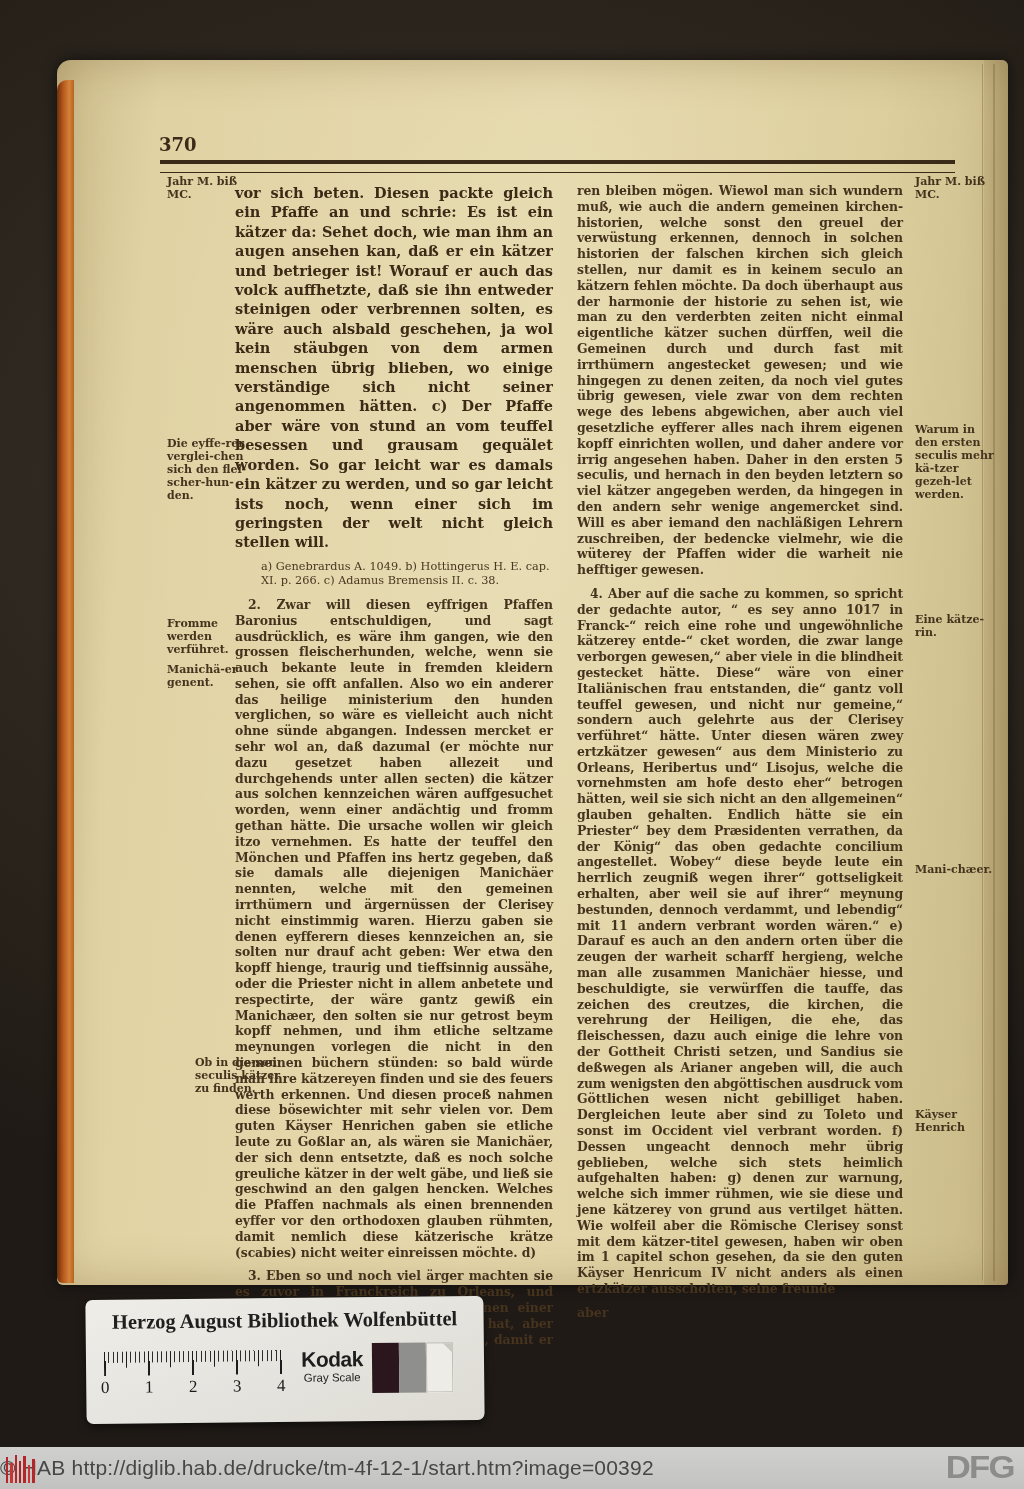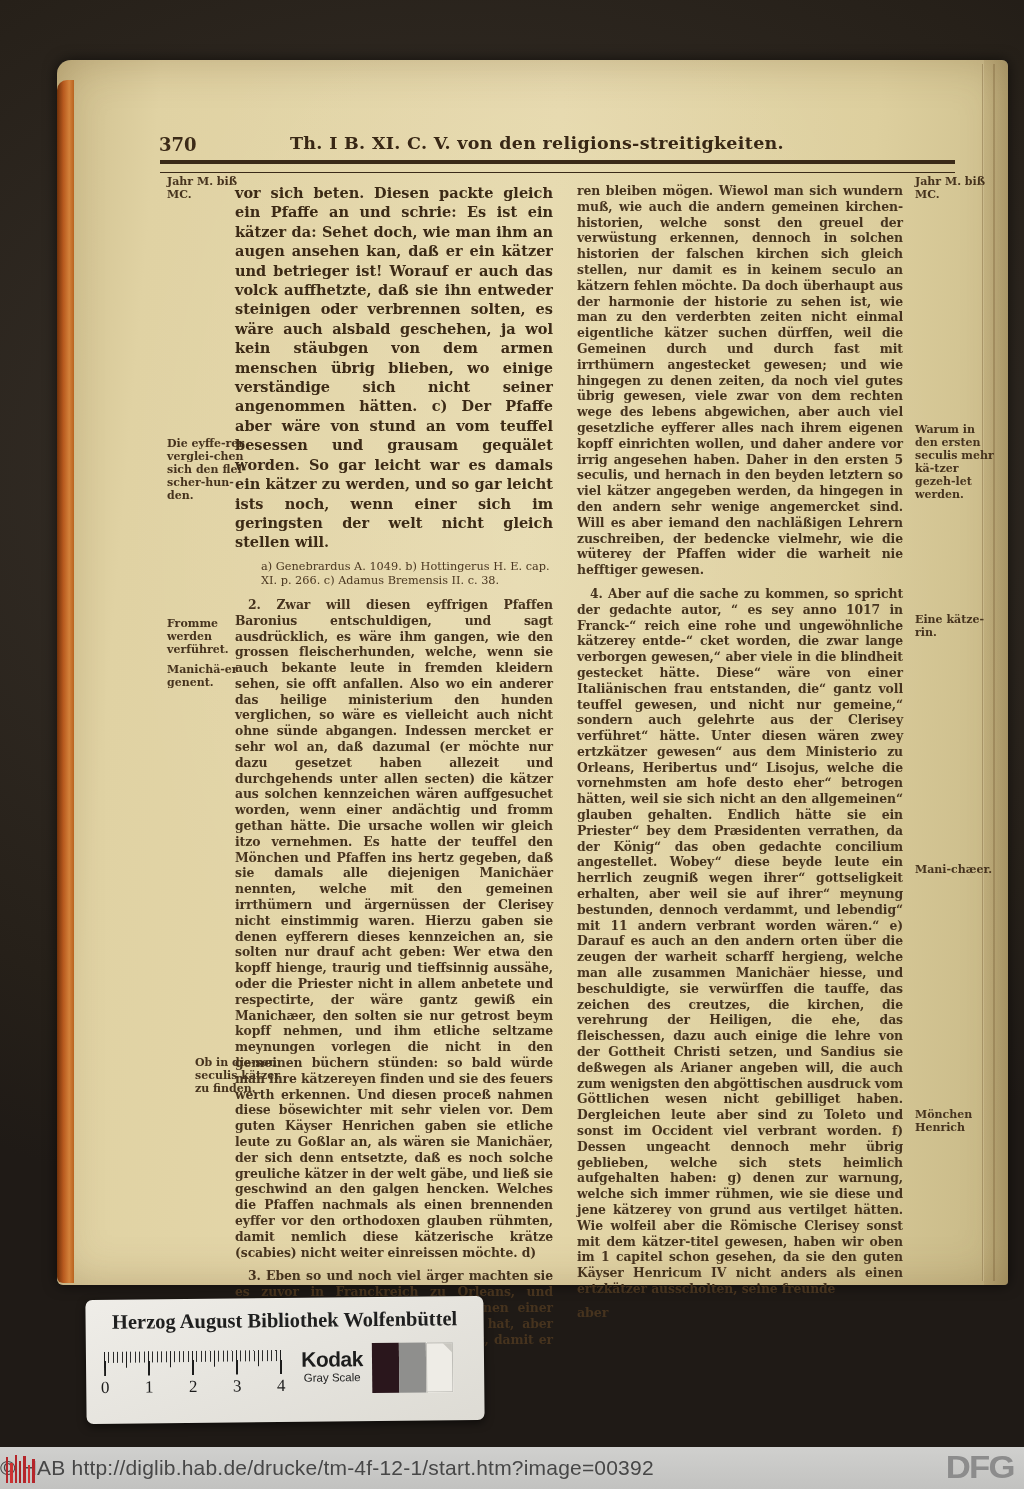--- a/index.html
+++ b/index.html
@@ -92,21 +92,20 @@
 
 <div class="stage">
 
   <div class="page">
     <div class="fore-edge"></div>
     <div class="fold-shade"></div>
     <div class="fold-line fold-1"></div>
     <div class="fold-line fold-2"></div>
 
     <span class="pagenum">370</span>
-    <div class="running-title">Th. I B. XI. C. V. von den religions-streitigkeiten.</div>
     <div class="header-rule"></div>
 
     <div class="mnotes-left">
       <div class="mnote ln1">Jahr M. biß MC.</div>
       <div class="mnote ln2">Die eyffe-rer verglei-chen sich den flei-scher-hun-den.</div>
       <div class="mnote ln3">Fromme werden verführet.</div>
       <div class="mnote ln4">Manichä-er genent.</div>
       <div class="mnote ln5">Ob in die-sen seculis kätzer zu finden.</div>
     </div>
 
@@ -121,21 +120,21 @@
       <p class="body-text">ren bleiben mögen. Wiewol man sich wundern muß, wie auch die andern gemeinen kirchen-historien, welche sonst den greuel der verwüstung erkennen, dennoch in solchen historien der falschen kirchen sich gleich stellen, nur damit es in keinem seculo an kätzern fehlen möchte. Da doch überhaupt aus der harmonie der historie zu sehen ist, wie man zu den verderbten zeiten nicht einmal eigentliche kätzer suchen dürffen, weil die Gemeinen durch und durch fast mit irrthümern angestecket gewesen; und wie hingegen zu denen zeiten, da noch viel gutes übrig gewesen, viele zwar von dem rechten wege des lebens abgewichen, aber auch viel gesetzliche eyfferer alles nach ihrem eigenen kopff einrichten wollen, und daher andere vor irrig angesehen haben. Daher in den ersten 5 seculis, und hernach in den beyden letztern so viel kätzer angegeben werden, da hingegen in den andern sehr wenige angemercket sind. Will es aber iemand den nachläßigen Lehrern zuschreiben, der bedencke vielmehr, wie die wüterey der Pfaffen wider die warheit nie hefftiger gewesen.</p>
       <p class="body-text indent">4. Aber auf die sache zu kommen, so spricht der gedachte autor, “ es sey anno 1017 in Franck-“ reich eine rohe und ungewöhnliche kätzerey entde-“ cket worden, die zwar lange verborgen gewesen,“ aber viele in die blindheit gestecket hätte. Diese“ wäre von einer Italiänischen frau entstanden, die“ gantz voll teuffel gewesen, und nicht nur gemeine,“ sondern auch gelehrte aus der Clerisey verführet“ hätte. Unter diesen wären zwey ertzkätzer gewesen“ aus dem Ministerio zu Orleans, Heribertus und“ Lisojus, welche die vornehmsten am hofe desto eher“ betrogen hätten, weil sie sich nicht an den allgemeinen“ glauben gehalten. Endlich hätte sie ein Priester“ bey dem Præsidenten verrathen, da der König“ das oben gedachte concilium angestellet. Wobey“ diese beyde leute ein herrlich zeugniß wegen ihrer“ gottseligkeit erhalten, aber weil sie auf ihrer“ meynung bestunden, dennoch verdammt, und lebendig“ mit 11 andern verbrant worden wären.“ e) Darauf es auch an den andern orten über die zeugen der warheit scharff hergieng, welche man alle zusammen Manichäer hiesse, und beschuldigte, sie verwürffen die tauffe, das zeichen des creutzes, die kirchen, die verehrung der Heiligen, die ehe, das fleischessen, dazu auch einige die lehre von der Gottheit Christi setzen, und Sandius sie deßwegen als Arianer angeben will, die auch zum wenigsten den abgöttischen ausdruck vom Göttlichen wesen nicht gebilliget haben. Dergleichen leute aber sind zu Toleto und sonst im Occident viel verbrant worden. f) Dessen ungeacht dennoch mehr übrig geblieben, welche sich stets heimlich aufgehalten haben: g) denen zur warnung, welche sich immer rühmen, wie sie diese und jene kätzerey von grund aus vertilget hätten. Wie wolfeil aber die Römische Clerisey sonst mit dem kätzer-titel gewesen, haben wir oben im 1 capitel schon gesehen, da sie den guten Käyser Henricum IV nicht anders als einen ertzkätzer ausscholten, seine freunde</p>
       <p class="body-text catchword">aber</p>
     </div>
 
     <div class="mnotes-right">
       <div class="mnote rn1">Jahr M. biß MC.</div>
       <div class="mnote rn2">Warum in den ersten seculis mehr kä-tzer gezeh-let werden.</div>
       <div class="mnote rn3">Eine kätze-rin.</div>
       <div class="mnote rn4">Mani-chæer.</div>
-      <div class="mnote rn5">Mönchen Henrich</div>
+      <div class="mnote rn5">Käyser Henrich</div>
     </div>
   </div>
 
   <div class="hab-label">
     <div class="label-title">Herzog August Bibliothek Wolfenbüttel</div>
     <div class="ruler">
       <div class="ruler-ticks"></div>
       <div class="ruler-numbers">
         <span class="rnum-0">0</span>
         <span class="rnum-1">1</span>

